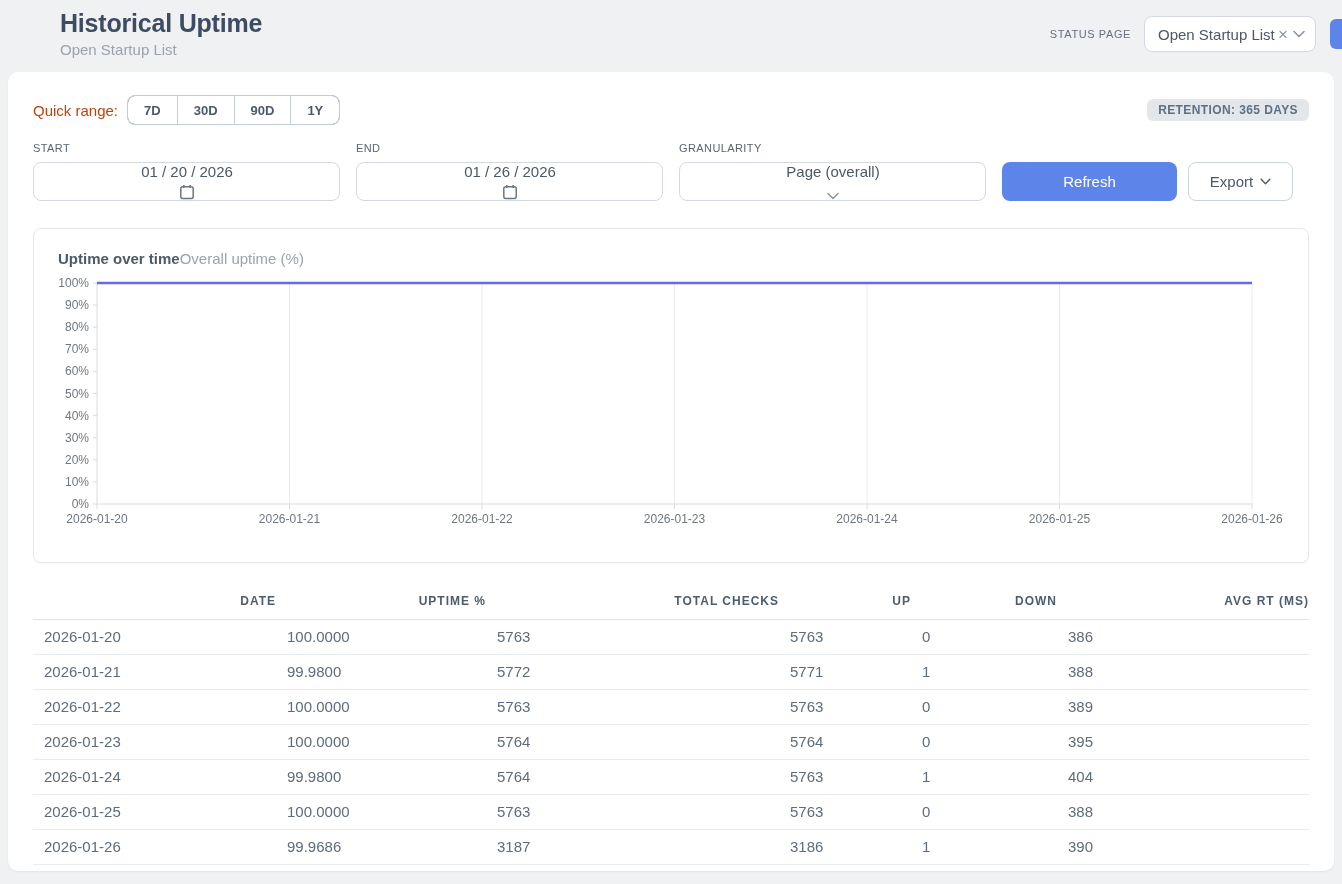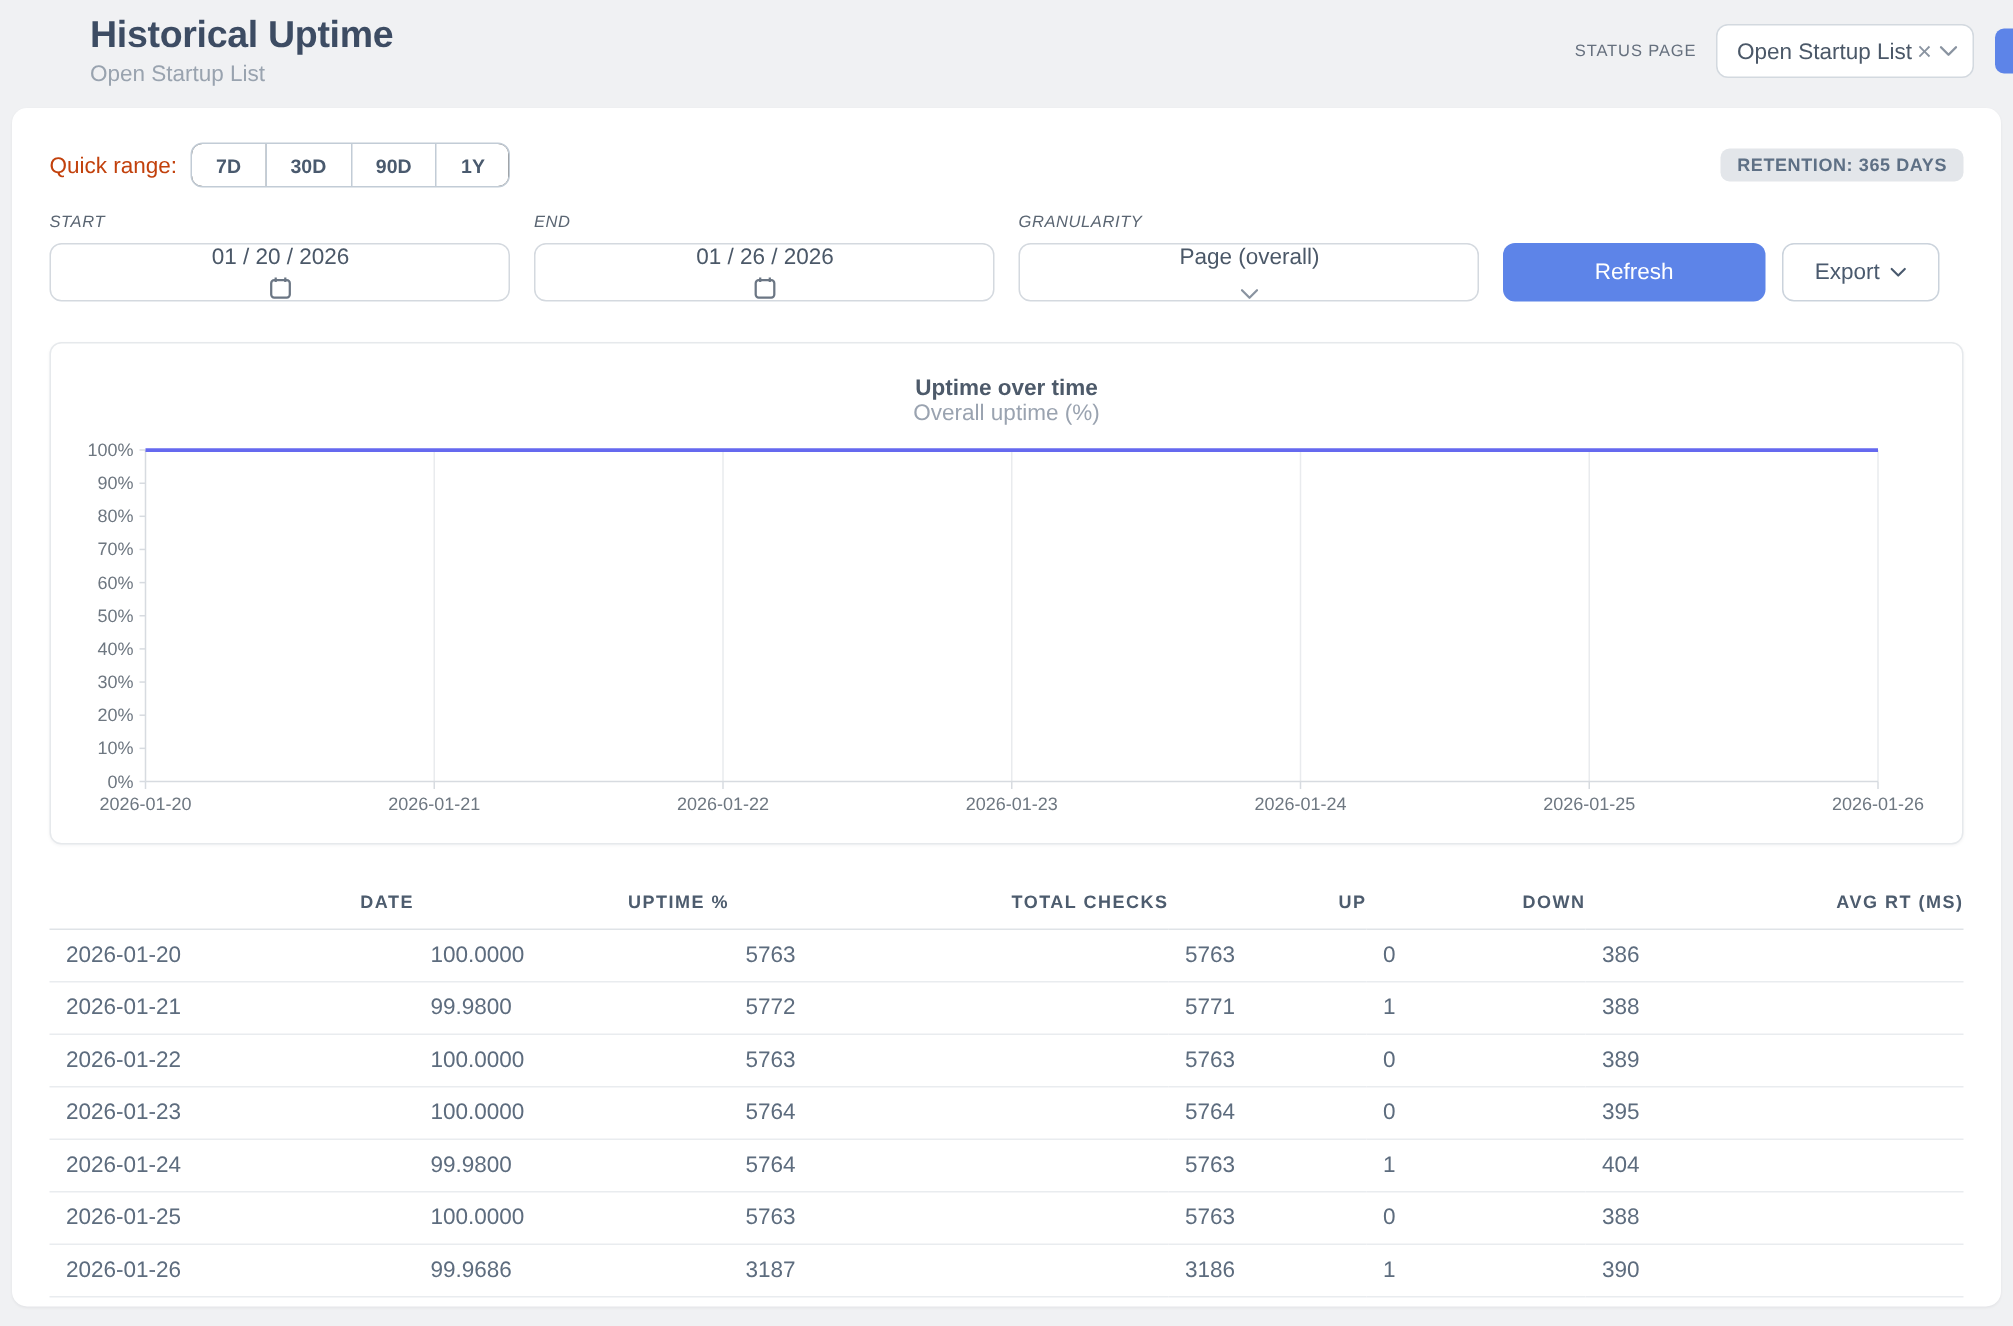--- a/index.html
+++ b/index.html
@@ -35,34 +35,34 @@
   .qr-group { display:inline-flex; border:1px solid #c2ccd6; border-radius:8px; overflow:hidden; background:#404040; }
   .qr-btn { background:#fff; border:none; border-left:1px solid #c2ccd6; height:28px; padding:0 16px;
     font-size:13px; font-weight:600; color:#4a5a6e; font-family:inherit; cursor:pointer; }
   .qr-btn:first-child { border-left:none; }
   .retention-badge { margin-left:auto; background:#e3e6ea; color:#5e7085; font-size:12px; font-weight:700;
     letter-spacing:.4px; padding:4px 11px; border-radius:6px; }
 
   
   .row-filters { display:flex; align-items:flex-end; margin-top:17px; }
   .field { width:307px; margin-right:16px; }
-  .field-label { font-size:11px; font-weight:500; color:#5a6572; letter-spacing:.4px; margin-bottom:8px;font-style:italic; }
+  .field-label { font-size:11px; font-weight:500; color:#5a6572; letter-spacing:.4px; margin-bottom:8px; }
   .field-box { height:39px; border:1px solid #d4d9df; border-radius:8px; background:#fff;
     display:flex; align-items:center; padding:0 12px 0 13px; font-size:15px; color:#4b5868; cursor:pointer;flex-direction:column; }
   .field-box .value { flex:1; }
   .refresh-button { width:175px; height:39px; background:#5d84e8; border:none; border-radius:8px; color:#fff;
     font-size:15px; font-family:inherit; cursor:pointer; margin-right:11px; }
   .export-button { width:105px; height:39px; background:#fff; border:1px solid #cbd3dc; border-radius:8px;
     color:#4a5a6e; font-size:15px; font-family:inherit; cursor:pointer;
     display:flex; align-items:center; justify-content:center; gap:7px; }
 
   
   .chart-card { margin-top:27px; height:335px; border:1px solid #e6e9ec; border-radius:8px;
     box-shadow:0 1px 2px rgba(16,24,40,.04); background:#fff; overflow:hidden; }
-  .chart-header { display:flex; justify-content:flex-start; align-items:center; padding:21px 24px 6px 24px;flex-direction:column; }
+  .chart-header { display:flex; justify-content:flex-start; align-items:center; padding:21px 24px 6px 24px; }
   .chart-title { font-size:15px; font-weight:700; color:#4d5a6a; }
   .chart-legend { font-size:15px; color:#9aa3b0; }
   .chart-svg-wrap { padding:0; }
   svg text { font-family:"Liberation Sans", sans-serif; }
 
   
   .table-wrap { margin-top:24px; }
   table { width:100%; border-collapse:collapse; }
   th { text-align:right; font-size:12px; font-weight:700; letter-spacing:1px; color:#4d5c6e;
     padding:7px 0 11px 11px; border-bottom:1px solid #dfe3e7; }

